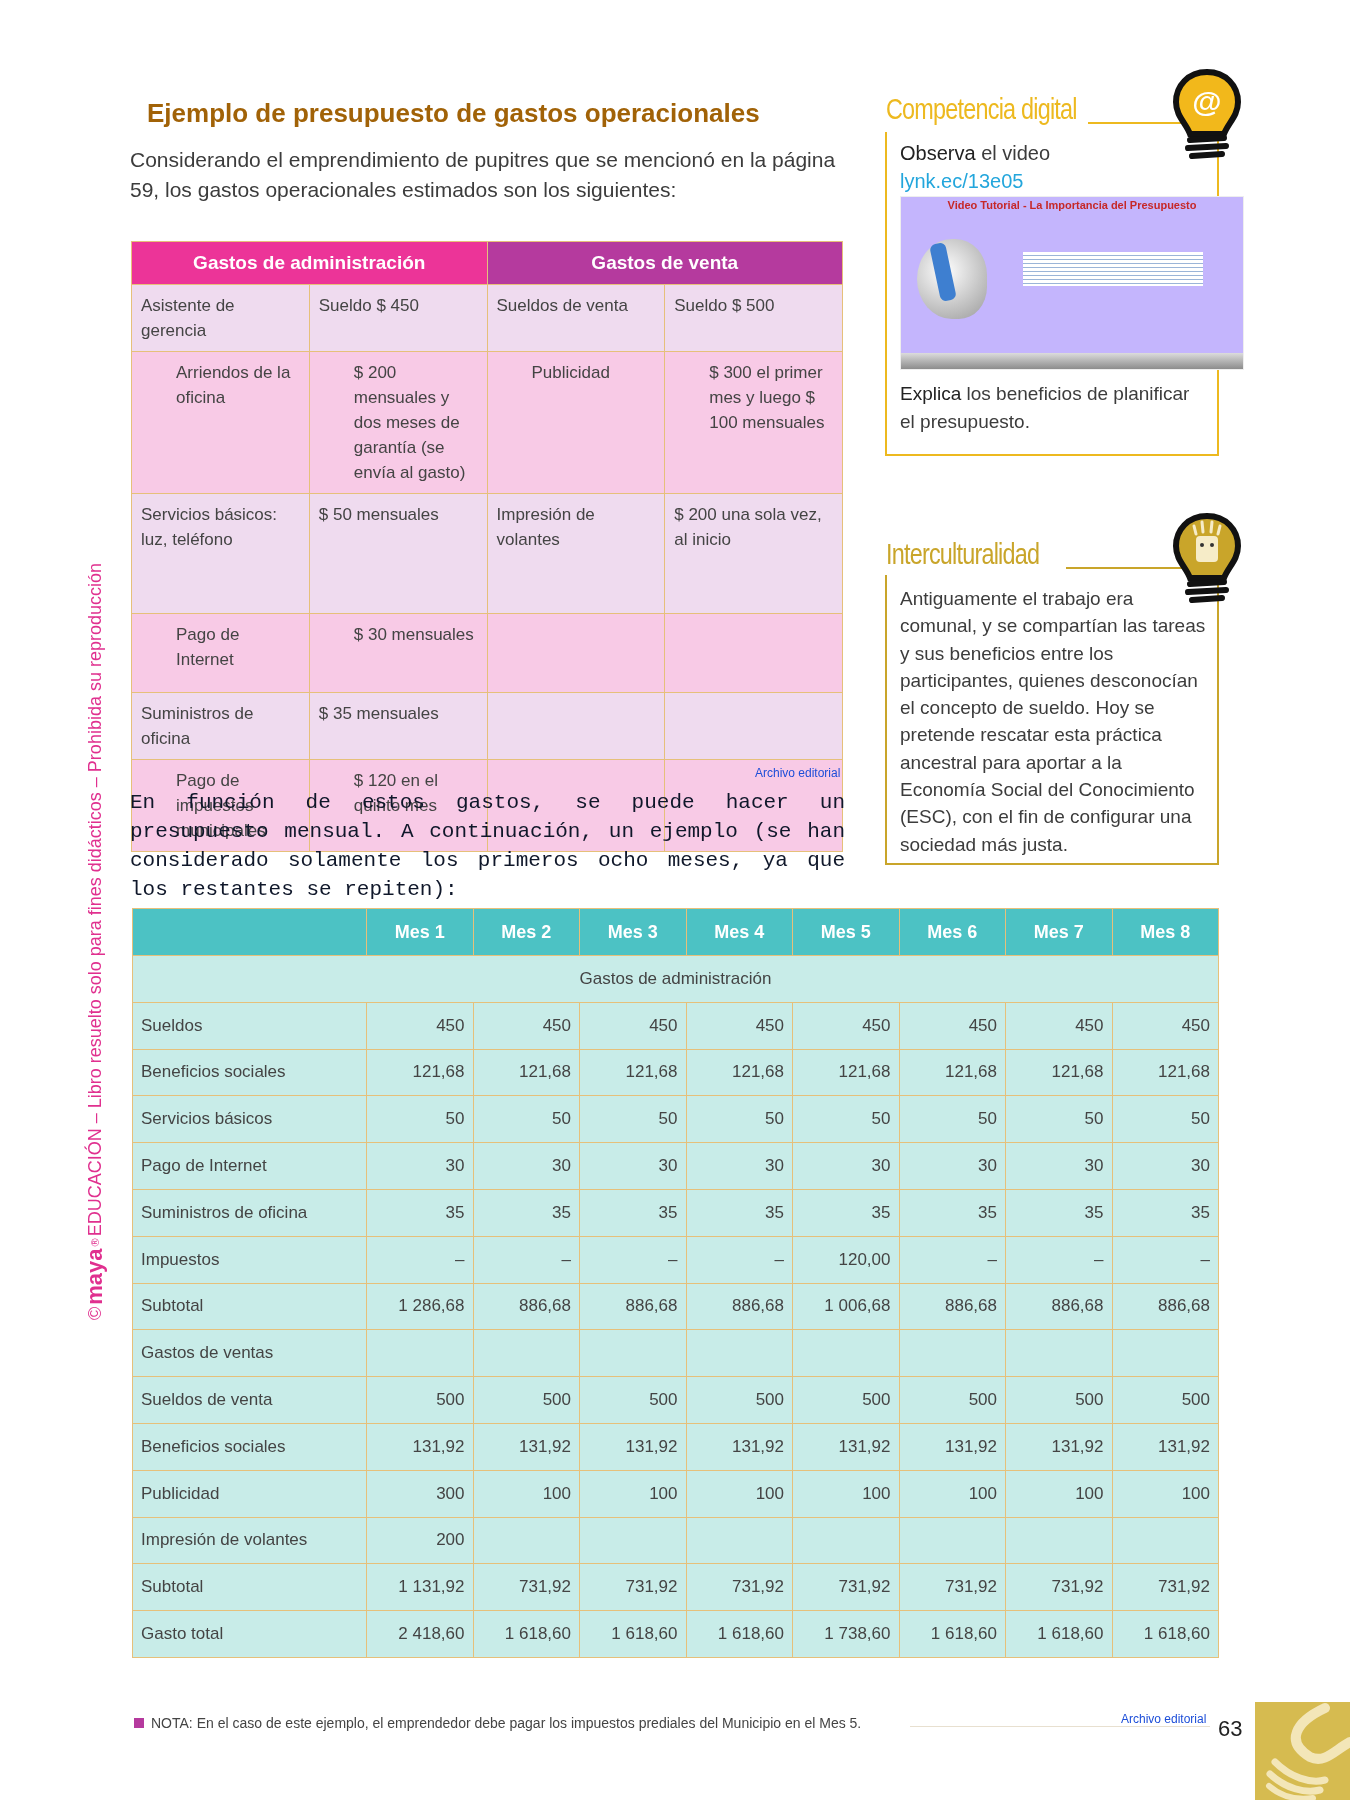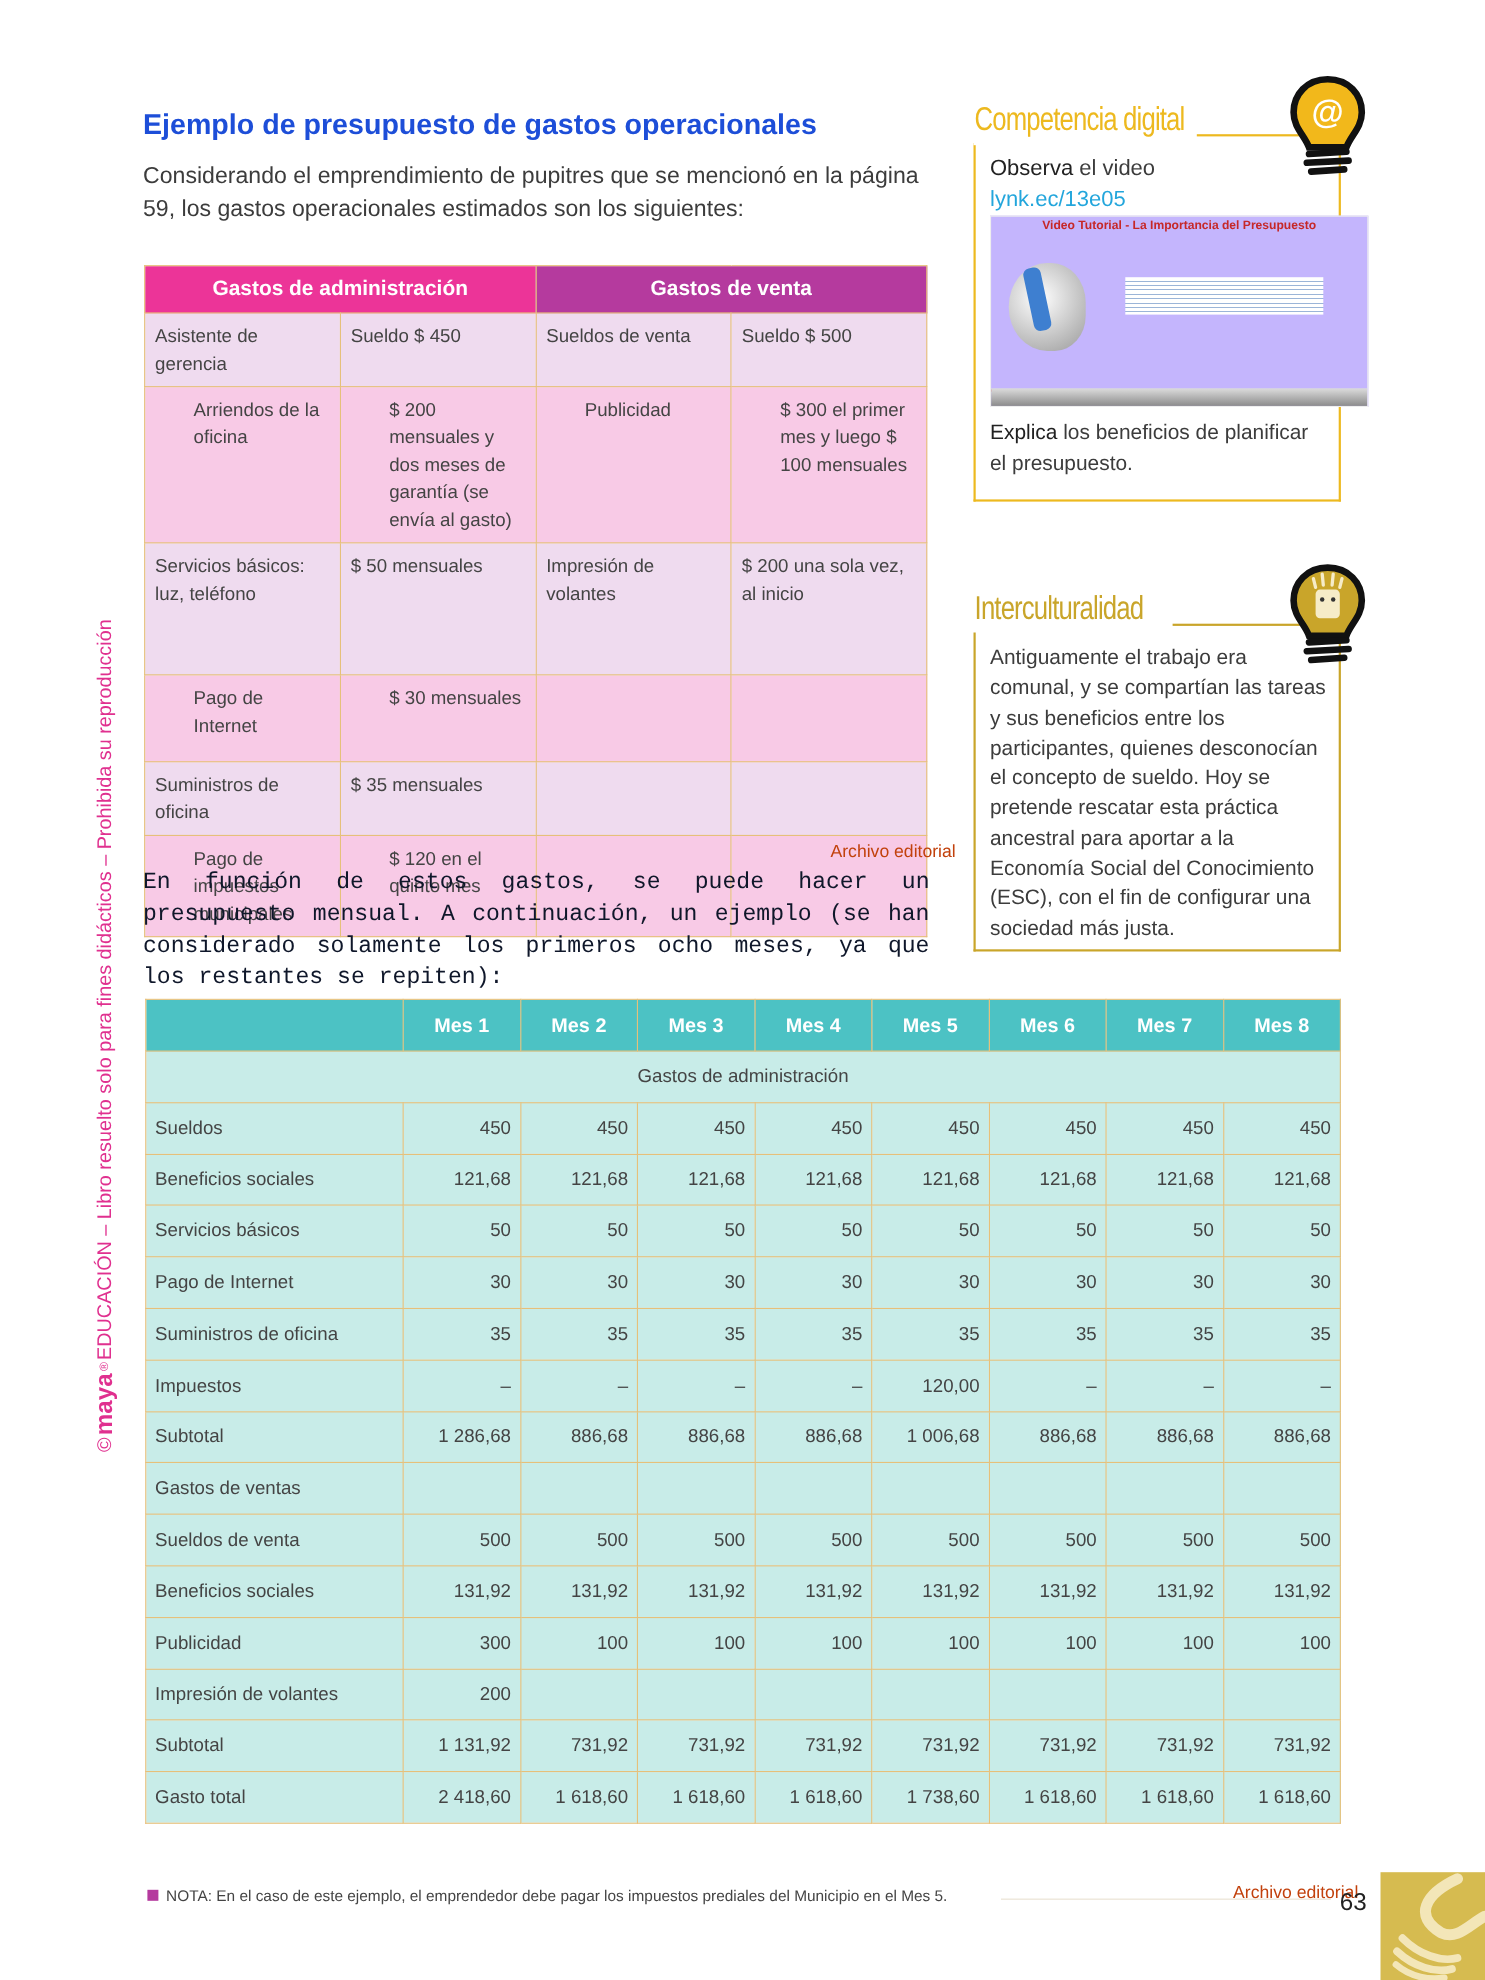--- a/index.html
+++ b/index.html
@@ -7,33 +7,33 @@
   body { position: relative; font-family: "Liberation Sans", sans-serif; color: #3a3a3a; }
 
   
   .side-strip { position: absolute; left: 78px; top: 1320px; width: 840px; height: 34px;
     transform: rotate(-90deg); transform-origin: left top; color: #e0308f; font-size: 18px;
     white-space: nowrap; display: flex; align-items: center; gap: 2px; }
   .side-strip .brand { font-weight: bold; font-size: 22px; }
   .side-strip .reg { font-size: 11px; vertical-align: super; }
 
   
-  .title { position: absolute; left: 130px; top: 98px; font-size: 26px; font-weight: bold; color: #1d4ed8; }
+  .title { position: absolute; left: 147px; top: 98px; font-size: 26px; font-weight: bold; color: #a16207; }
   .intro { position: absolute; left: 130px; top: 145px; width: 715px; font-size: 21px; line-height: 30px; color: #3c3c3c; }
 
   
   .pink-table { position: absolute; left: 131px; top: 241px; width: 712px; border-collapse: collapse; font-size: 17px; color: #444; }
   .pink-table th { height: 43px; color: #fff; font-size: 19px; font-weight: bold; border: 1px solid #e6c07a; }
   .pink-table th.adm { background: #ec3498; }
   .pink-table th.ven { background: #b53a9e; }
   .pink-table td { border: 1px solid #e6c07a; padding: 8px 9px; vertical-align: top; line-height: 25px; }
   .pink-table tr.light td { background: #efdbef; }
   .pink-table tr.dark td { background: #f8cae6; padding-left: 44px; }
 
-  .credit { position: absolute; font-size: 16px; color: #c2410c; }
+  .credit { position: absolute; font-size: 12px; color: #1d4ed8; }
 
   .para2 { position: absolute; left: 130px; top: 788px; width: 715px; font-size: 21px; line-height: 29px; color: #0f172a; text-align: justify; font-family: Liberation Mono, monospace; }
 
   
   .teal-table { position: absolute; left: 132px; top: 908px; width: 1087px; border-collapse: collapse; font-size: 17px; color: #444; table-layout: fixed; }
   .teal-table th { background: #4cc2c4; color: #fff; font-weight: bold; font-size: 18px; height: 47px; border: 1px solid #e6c07a; }
   .teal-table td { background: #c8ece8; height: 46.8px; border: 1px solid #e6c07a; padding: 0 8px; }
   .teal-table td.num { text-align: right; }
   .teal-table td.section { text-align: center; }
   .teal-table col.lbl { width: 234px; }

